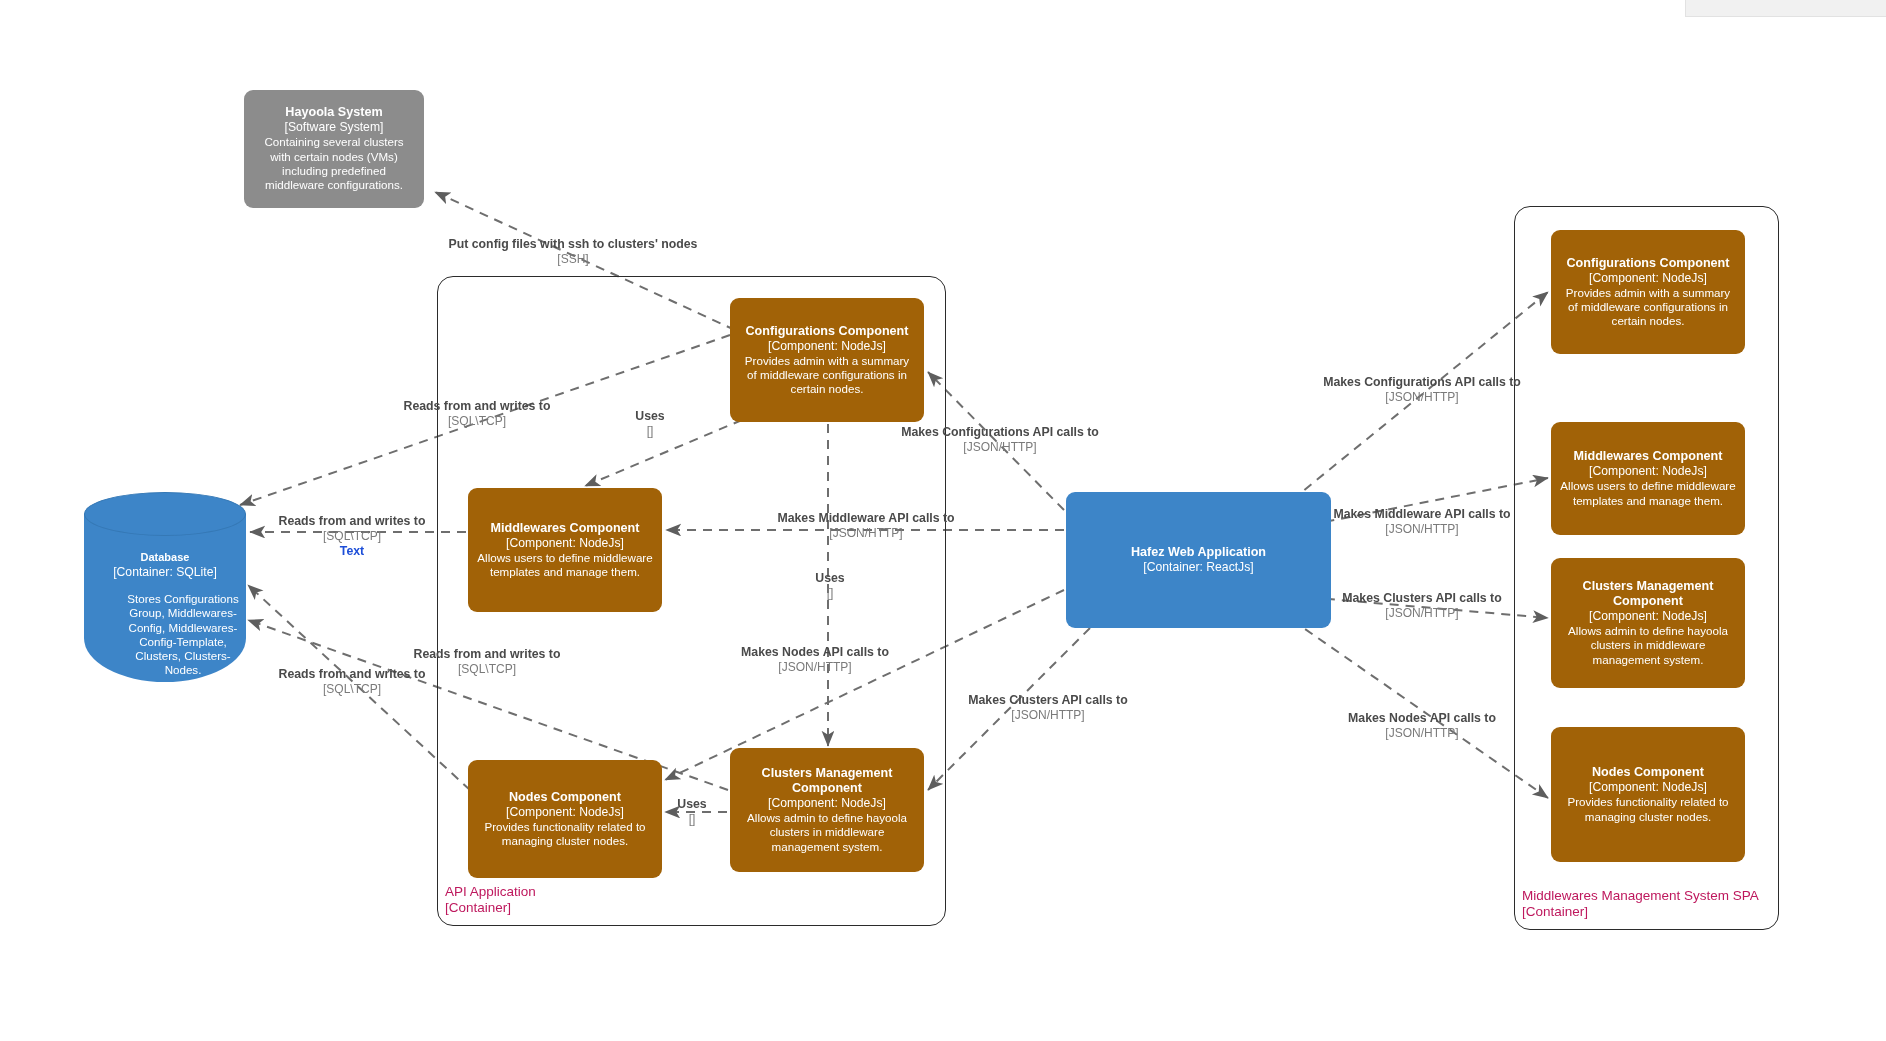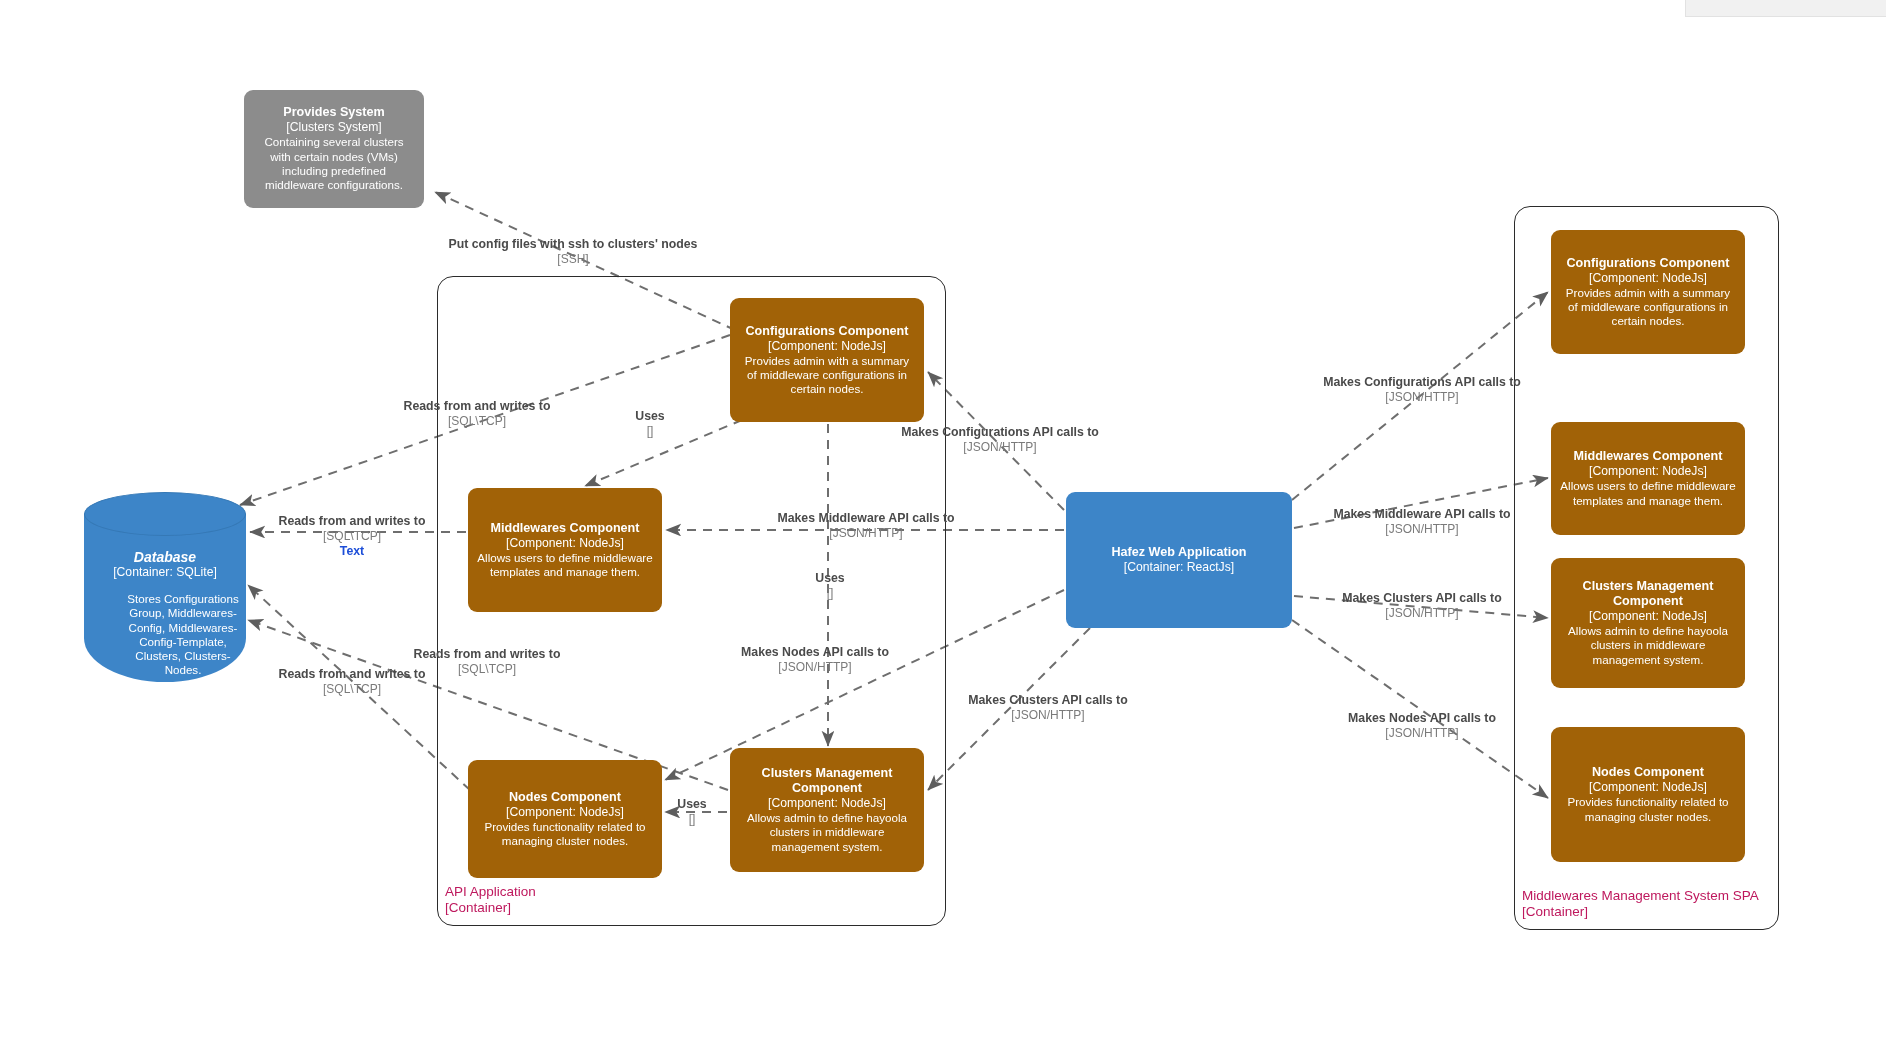--- a/index.html
+++ b/index.html
@@ -100,21 +100,21 @@
     box-sizing: border-box;
   }
   .cyl-text {
     position: absolute;
     left: 4px;
     right: 4px;
     top: 58px;
     text-align: center;
     color: #ffffff;
   }
-  .cyl-text .n-title { font-weight: bold; font-size: 14px; line-height: 15px; font-style: italic; }
+  .cyl-text .n-title { font-weight: bold; font-size: 11px; line-height: 15px; }
   .cyl-text .n-tech  { font-size: 12.2px; line-height: 15px; }
   .cyl-text .n-desc  { font-size: 11.6px; line-height: 14.3px; margin-top: 12px; margin-left: 36px; }
 
   
   .edge-label {
     position: absolute;
     text-align: center;
     color: #555555;
     white-space: nowrap;
     transform: translate(-50%, -50%);
@@ -188,22 +188,22 @@
         <div>[Container]</div>
       </div>
       <div class="boundary" style="left: 1514px; top: 206px; width: 265px; height: 724px;"></div>
       <div class="boundary-label" style="left: 1522px; top: 888px;">
         <div>Middlewares Management System SPA</div>
         <div>[Container]</div>
       </div>
     </div>
 
   <div class="node external" style="left: 244px; top: 90px; width: 180px; height: 118px;">
-    <div class="n-title">Provides System</div>
-    <div class="n-tech">[Clusters System]</div>
+    <div class="n-title">Hayoola System</div>
+    <div class="n-tech">[Software System]</div>
     <div class="n-desc">Containing several clusters with certain nodes (VMs) including predefined middleware configurations.</div>
   </div>
 
   <div class="cylinder" style="left: 84px; top: 492px; width: 162px; height: 190px;">
     <div class="cyl-body"></div>
     <div class="cyl-top"></div>
     <div class="cyl-text">
       <div class="n-title">Database</div>
       <div class="n-tech">[Container: SQLite]</div>
       <div class="n-desc">Stores Configurations Group, Middlewares-Config, Middlewares-Config-Template, Clusters, Clusters-Nodes.</div>
@@ -227,21 +227,21 @@
     <div class="n-tech">[Component: NodeJs]</div>
     <div class="n-desc">Allows admin to define hayoola clusters in middleware management system.</div>
   </div>
 
   <div class="node component" style="left: 468px; top: 760px; width: 194px; height: 118px;">
     <div class="n-title">Nodes Component</div>
     <div class="n-tech">[Component: NodeJs]</div>
     <div class="n-desc">Provides functionality related to managing cluster nodes.</div>
   </div>
 
-  <div class="node container" style="left: 1066px; top: 492px; width: 226px; height: 136px;">
+  <div class="node container" style="left: 1066px; top: 492px; width: 265px; height: 136px;">
     <div class="n-title">Hafez Web Application</div>
     <div class="n-tech">[Container: ReactJs]</div>
   </div>
 
   <div class="node component" style="left: 1551px; top: 230px; width: 194px; height: 124px;">
     <div class="n-title">Configurations Component</div>
     <div class="n-tech">[Component: NodeJs]</div>
     <div class="n-desc">Provides admin with a summary of middleware configurations in certain nodes.</div>
   </div>
 

